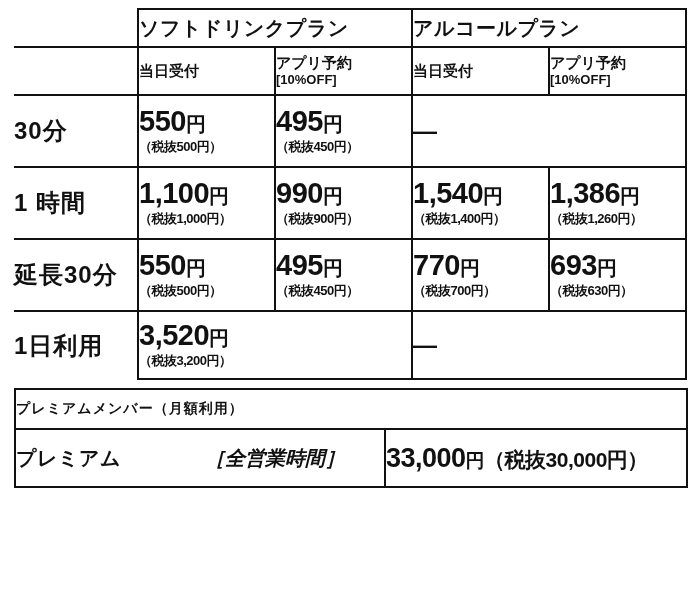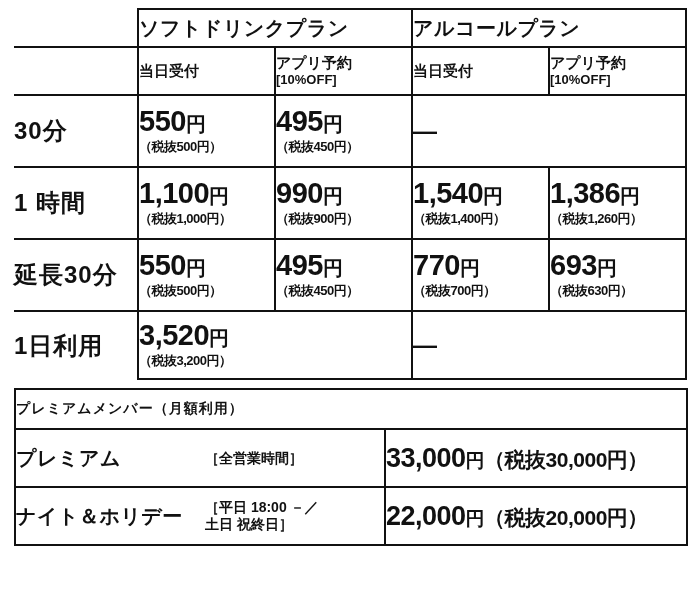--- a/index.html
+++ b/index.html
@@ -90,25 +90,26 @@
   }
   .prem-row td { height: 56px; }
   .prem-name {
     font-size: 20px;
     text-align: left;
     padding-left: 14px;
     letter-spacing: 0.5px;
     white-space: nowrap;
   }
   .prem-time {
-    font-size: 14px;
+    font-size: 20px;
     line-height: 1.2;
     text-align: left;
     padding-left: 4px;
     white-space: nowrap;
+    font-style: italic;
   }
   .prem-price {
     font-size: 27px;
     letter-spacing: -0.5px;
     white-space: nowrap;
   }
   .prem-price .yen { font-size: 19px; }
   .prem-price .tax { font-size: 21px; letter-spacing: -0.5px; }
 </style>
 </head>
@@ -226,27 +227,17 @@
       </tr>
 
       <tr class="prem-row">
         <td class="prem-name" style="border-right:none;">プレミアム</td>
         <td class="prem-time" style="border-left:none;">［全営業時間］</td>
         <td class="prem-price">
           <span>33,000</span><span class="yen">円</span><span class="tax">（税抜30,000円）</span>
         </td>
       </tr>
 
-      <tr class="prem-row">
-        <td class="prem-name" style="border-right:none;">ナイト＆ホリデー</td>
-        <td class="prem-time" style="border-left:none;">
-          <div>［平日 18:00 －／</div>
-          <div>土日 祝終日］</div>
-        </td>
-        <td class="prem-price">
-          <span>22,000</span><span class="yen">円</span><span class="tax">（税抜20,000円）</span>
-        </td>
-      </tr>
 
     </tbody>
   </table>
 
 </div>
 
 </body></html>

